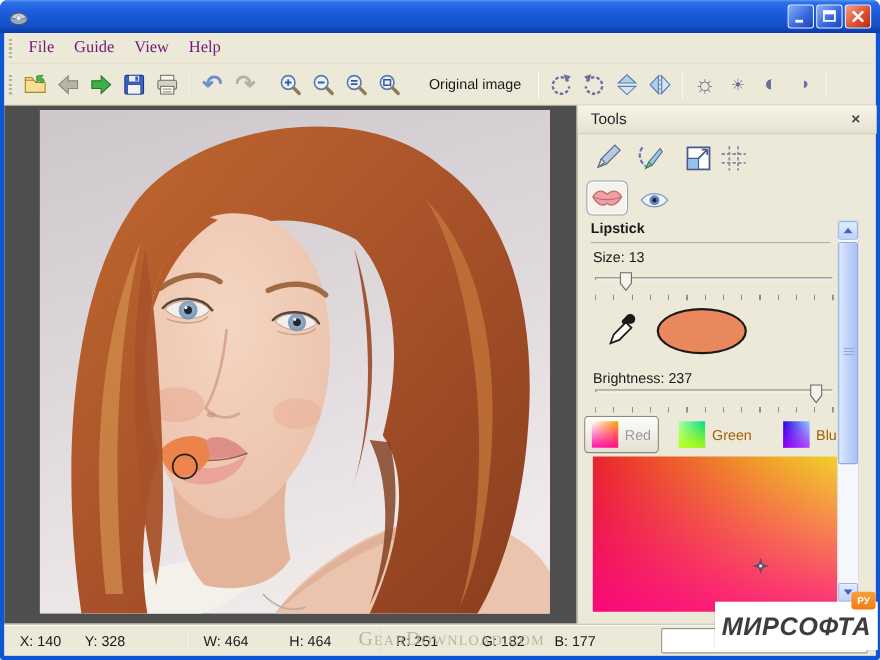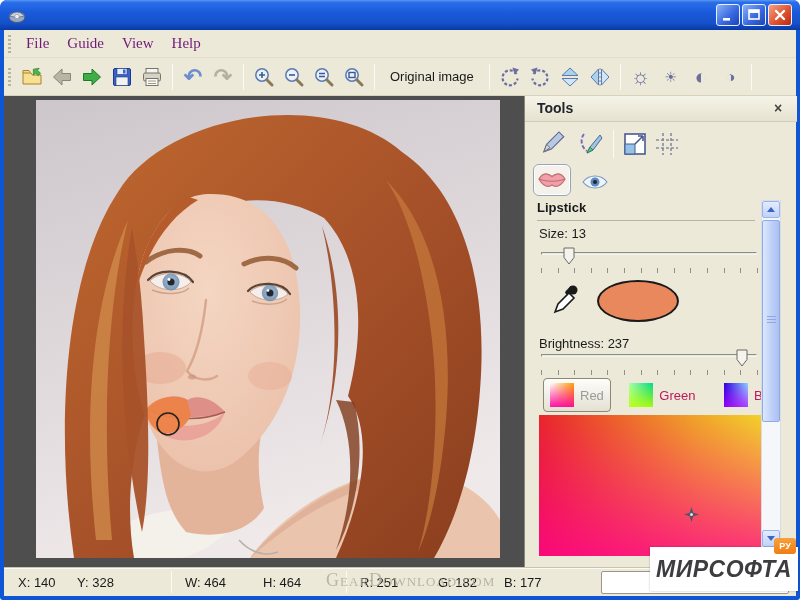--- a/index.html
+++ b/index.html
@@ -31,39 +31,39 @@
   .glyph{color:#6a6f9e;line-height:1;}
 
   
   .content{position:absolute;left:0;top:66px;width:792px;height:471px;}
   .canvas{position:absolute;left:0;top:0;width:520px;height:471px;background:#4e4e4e;}
   .photo{position:absolute;left:32px;top:4px;width:464px;height:458px;}
 
   
   .panel{position:absolute;left:520px;top:0;width:272px;height:471px;background:#ece9d8;border-left:1px solid #8a8678;}
   .panel-header{position:absolute;left:0;top:0;width:272px;height:26px;background:linear-gradient(180deg,#f6f4e8,#e6e2d0);border-bottom:1px solid #d0ccb8;}
-  .panel-title{position:absolute;left:12px;top:4px;font-size:14px;font-weight:bold;color:#21252b;}
+  .panel-title{position:absolute;left:12px;top:4px;font-size:14px;font-weight:normal;color:#21252b;}
   .panel-close{position:absolute;right:10px;top:3px;width:18px;height:18px;font-size:14px;font-weight:bold;color:#444;text-align:center;line-height:18px;}
   .pt-btn{position:absolute;width:32px;height:32px;display:flex;align-items:center;justify-content:center;border:1px solid transparent;border-radius:3px;}
   .pt-btn.selected{border:1px solid #9aa4b8;border-radius:6px;background:#f4f2ea;box-shadow:inset 0 0 0 1px #fff;}
   .psep{position:absolute;width:1px;height:28px;background:#c6c2ae;border-right:1px solid #fbfaf4;}
   .section-title{position:absolute;left:12px;top:104px;width:218px;font-size:13px;font-weight:bold;color:#1a1a1a;border-bottom:1px solid #b8b4a4;padding-bottom:5px;}
   .plabel{position:absolute;left:14px;font-size:13px;color:#1a1a1a;}
   .slider-wrap{position:absolute;left:16px;width:216px;height:20px;}
   .slider-track{position:absolute;left:0;top:6px;width:216px;height:3px;background:#e8e8e2;border:1px solid;border-color:#8d8d83 #f4f4f0 #f4f4f0 #8d8d83;}
   .slider-thumb{position:absolute;top:1px;width:12px;height:18px;}
   .ticks{position:absolute;left:16px;width:217px;height:5px;background:repeating-linear-gradient(to right,#90908a 0 1px,transparent 1px 16.6px);}
   .swatch{position:absolute;left:72px;top:184px;width:82px;height:42px;border-radius:50%;border:2px solid #1a1a1a;}
   .dropper{position:absolute;left:26px;top:186px;width:30px;height:34px;}
 
   .tabs{position:absolute;left:6px;top:282px;width:230px;height:36px;overflow:hidden;white-space:nowrap;}
   .tab{display:inline-flex;align-items:center;gap:6px;padding:3px 6px;height:34px;vertical-align:top;}
-  .tab.selected{border:1px solid #8a8877;border-radius:4px;background:linear-gradient(180deg,#fdfdfb,#e4e1d2);margin-left:12px;}
+  .tab.selected{border:1px solid #8a8877;border-radius:4px;background:linear-gradient(180deg,#fdfdfb,#e4e1d2);}
   .tab-swatch{width:24px;height:24px;}
-  .tab-label{font-size:13px;color:#be185d;}
+  .tab-label{font-size:13px;color:#a16207;}
   .tab.selected .tab-label{color:#9a9a9a;}
   .sw-red{background-image:linear-gradient(to bottom,rgba(255,0,150,0) 0%,rgba(255,0,160,0.92) 100%),linear-gradient(to right,#ffffff 0%,#ffa000 100%);}
   .sw-green{background-image:linear-gradient(to bottom,rgba(190,255,0,0) 0%,rgba(190,255,0,0.85) 100%),linear-gradient(to right,#aaffaa 0%,#00d888 100%);}
   .sw-blue{background-image:linear-gradient(to bottom,rgba(210,0,255,0) 0%,rgba(190,0,255,0.7) 100%),linear-gradient(to right,#2a00dd 0%,#8ad4ff 100%);}
 
   .picker{position:absolute;left:14px;top:319px;width:223px;height:141px;
     background-image:linear-gradient(to bottom,rgba(255,0,144,0) 0%,rgba(255,0,144,0.78) 100%),
                      linear-gradient(to right,#e8242c 0%,#f0a428 70%,#f2d22a 100%);}
   .picker-marker{position:absolute;width:15px;height:15px;margin:-7px 0 0 -7px;}
 

